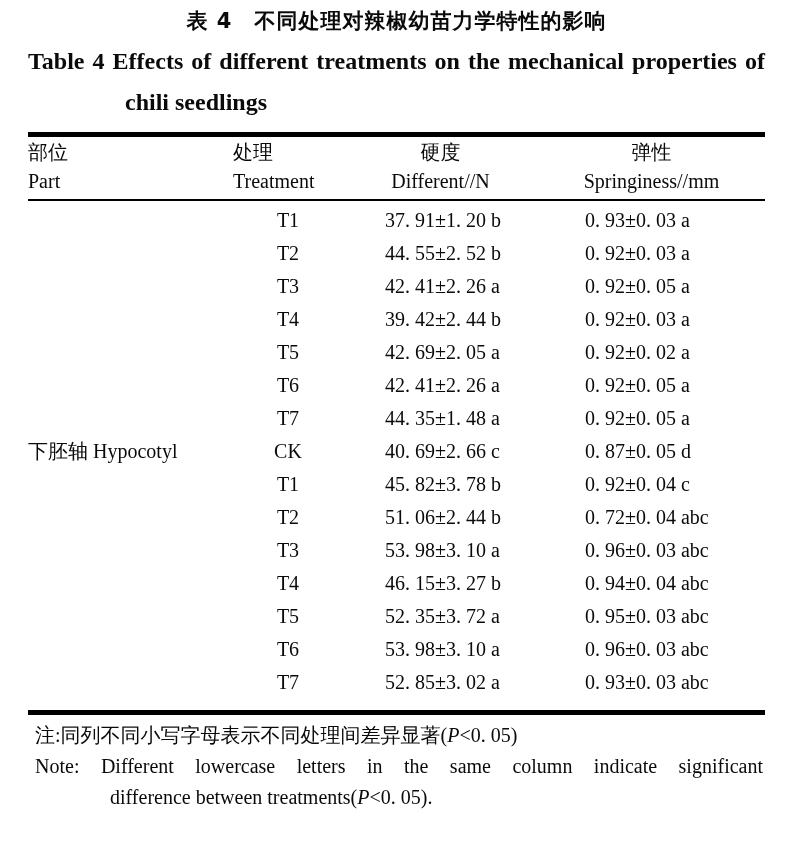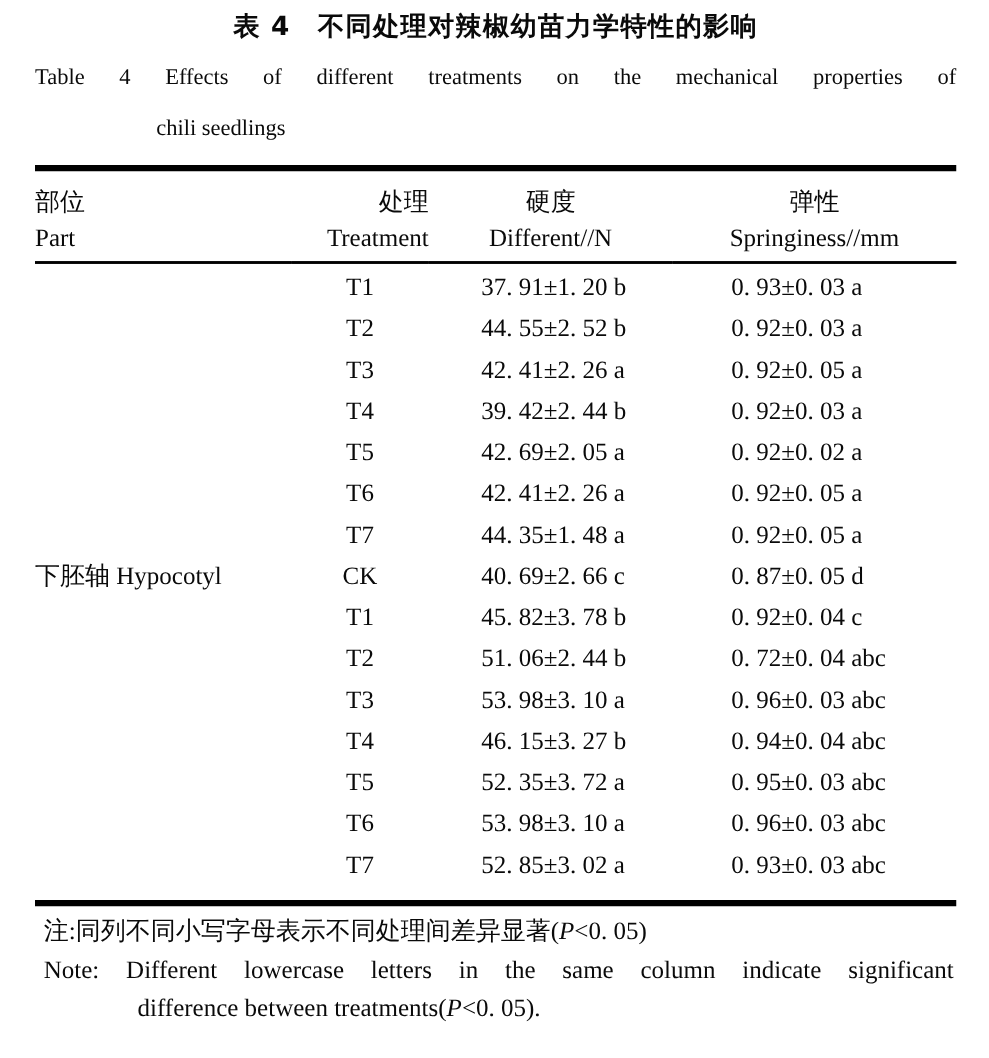--- a/index.html
+++ b/index.html
@@ -20,22 +20,22 @@
   }
   .title-zh {
     text-align: center;
     font-family: "DejaVu Sans", "Liberation Sans", sans-serif;
     font-weight: bold;
     font-size: 21px;
     line-height: 30px;
     letter-spacing: 1px;
   }
   .title-en {
-    font-weight: normal;
-    font-size: 18px;
+    font-weight: bold;
+    font-size: 24px;
     line-height: 41px;
     margin-top: 5px;
   }
   .title-en-l1 {
     text-align: justify;
     text-align-last: justify;
   }
   .title-en-l2 {
     padding-left: 97px;
   }
@@ -51,29 +51,29 @@
     font-size: 20px;
   }
   table.data-table th {
     font-weight: normal;
     padding: 0;
     border-bottom: 2px solid #000000;
   }
   .th-zh {
     display: block;
     line-height: 30px;
-    padding-top: 10px;
+    padding-top: 0;
   }
   .th-en {
     display: block;
     line-height: 28px;
     padding-bottom: 4px;
   }
   th.col-part, td.col-part { text-align: left; }
-  th.col-treat { text-align: right; font-family: Liberation Serif, serif; }
+  th.col-treat { text-align: left; font-family: Liberation Serif, serif; }
   th.col-hard { }
   th.col-spring { text-align: center; }
   td { padding: 0; height: 33px; line-height: 33px; vertical-align: middle; }
   td.col-treat { text-align: center; }
   td.col-hard { text-align: left; padding-left: 42px; }
   td.col-spring { text-align: left; padding-left: 47px; }
   tbody tr:first-child td { padding-top: 3px; }
   tbody tr:last-child td { padding-bottom: 11px; }
   .notes {
     margin-top: 5px;

